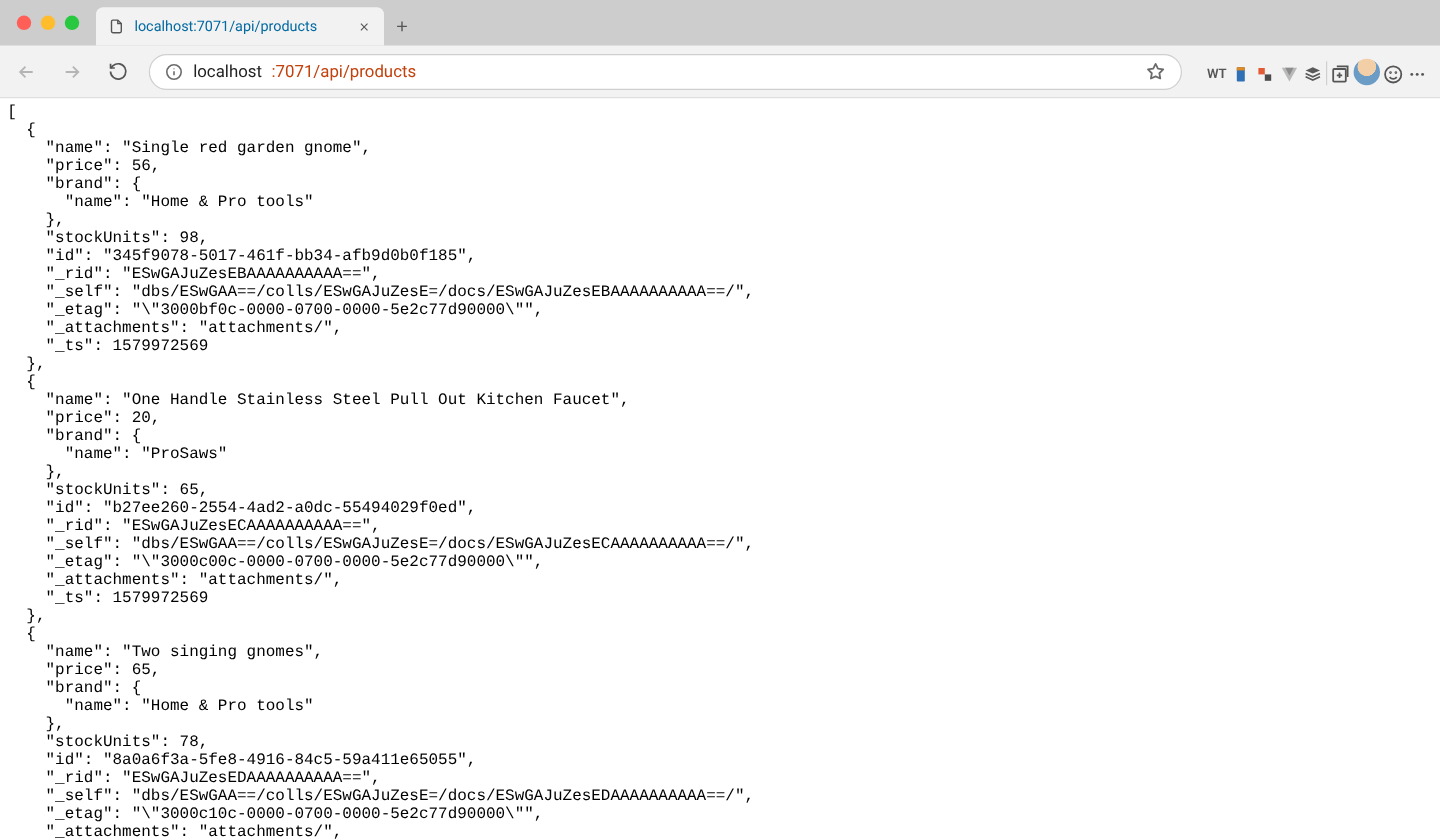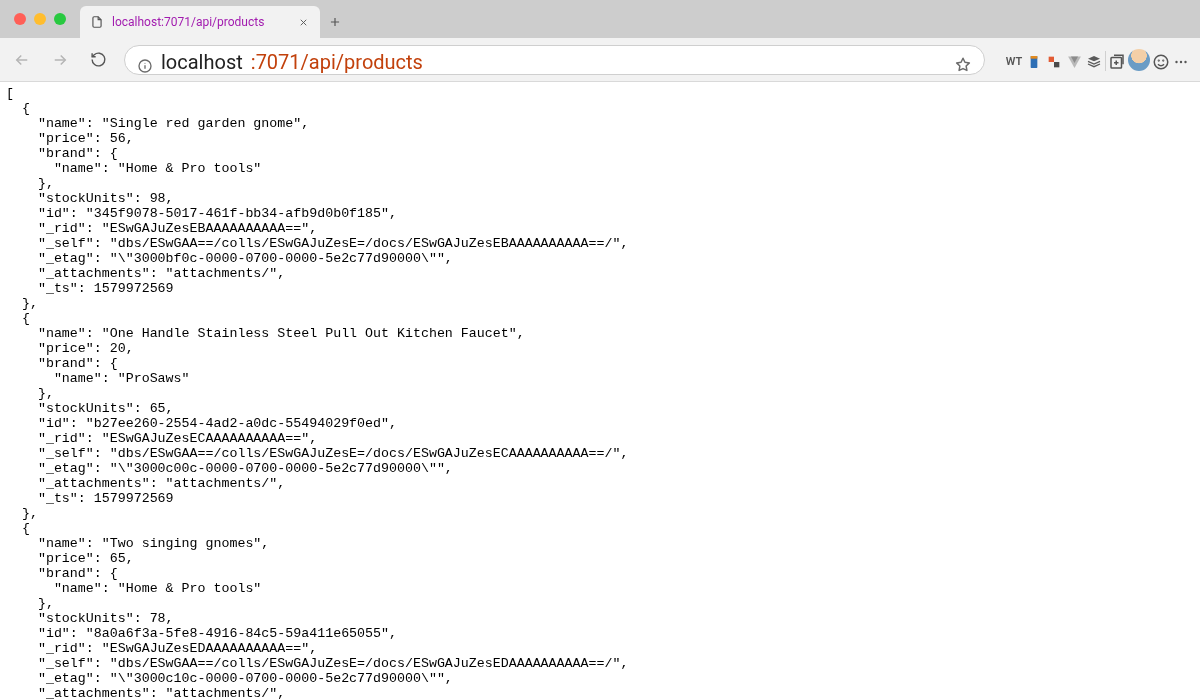--- a/index.html
+++ b/index.html
@@ -40,21 +40,21 @@
   .tab {
     height: 32px;
     min-width: 240px;
     background: #f2f2f2;
     border-top-left-radius: 6px;
     border-top-right-radius: 6px;
     display: flex;
     align-items: center;
     padding: 0 10px;
     font-size: 12px;
-    color: #a21caf;
+    color: #0369a1;
     gap: 8px;
     position: relative;
   }
   .tab .page-icon {
     width: 14px;
     height: 14px;
     flex: 0 0 auto;
   }
   .tab-title {
     flex: 1;
@@ -98,23 +98,23 @@
     border-radius: 4px;
   }
   .nav-btn.disabled { color: #b5b5b5; }
   .addr-bar {
     flex: 1;
     height: 30px;
     background: #ffffff;
     border: 1px solid #cfcfcf;
     border-radius: 16px;
     display: flex;
-    align-items: flex-end;
+    align-items: center;
     padding: 0 12px;
-    font-size: 20px;
+    font-size: 14px;
     color: #333;
     gap: 8px;
   }
   .addr-info-icon {
     width: 16px;
     height: 16px;
     flex: 0 0 auto;
     color: #6b6b6b;
   }
   .addr-host { color: #222; }

